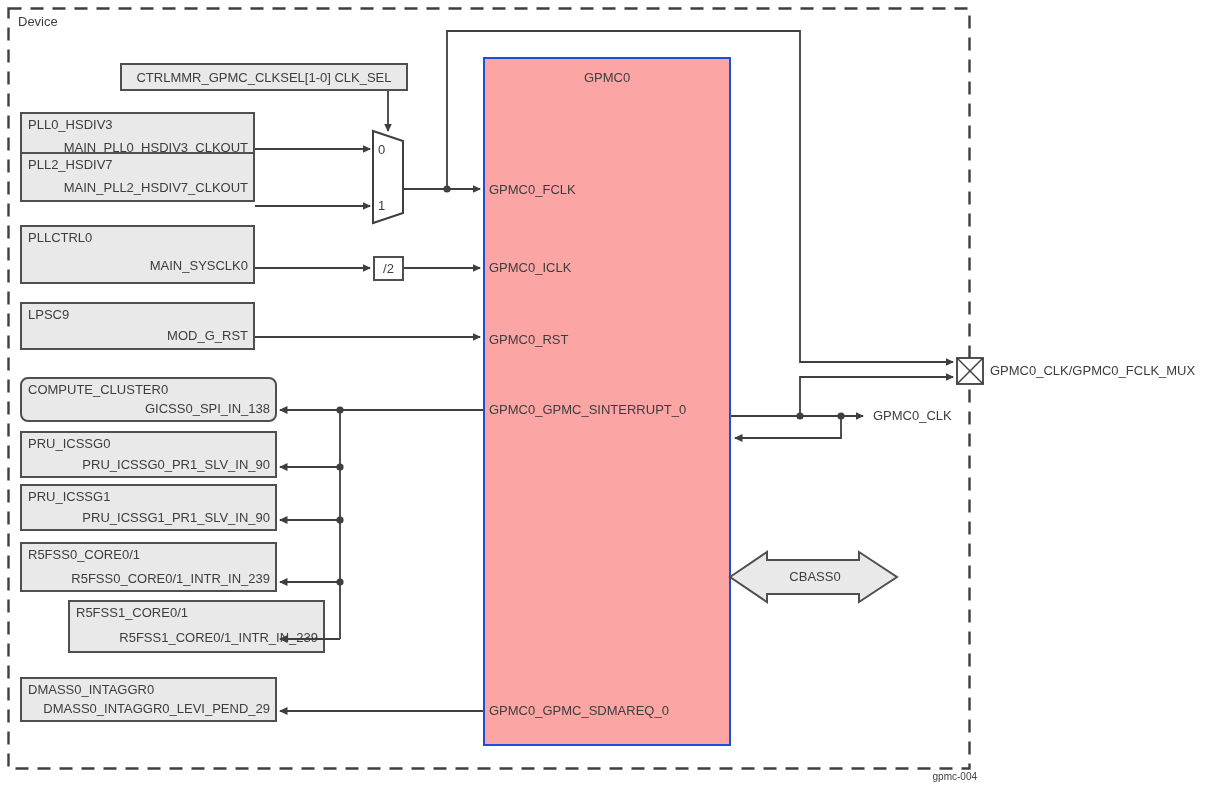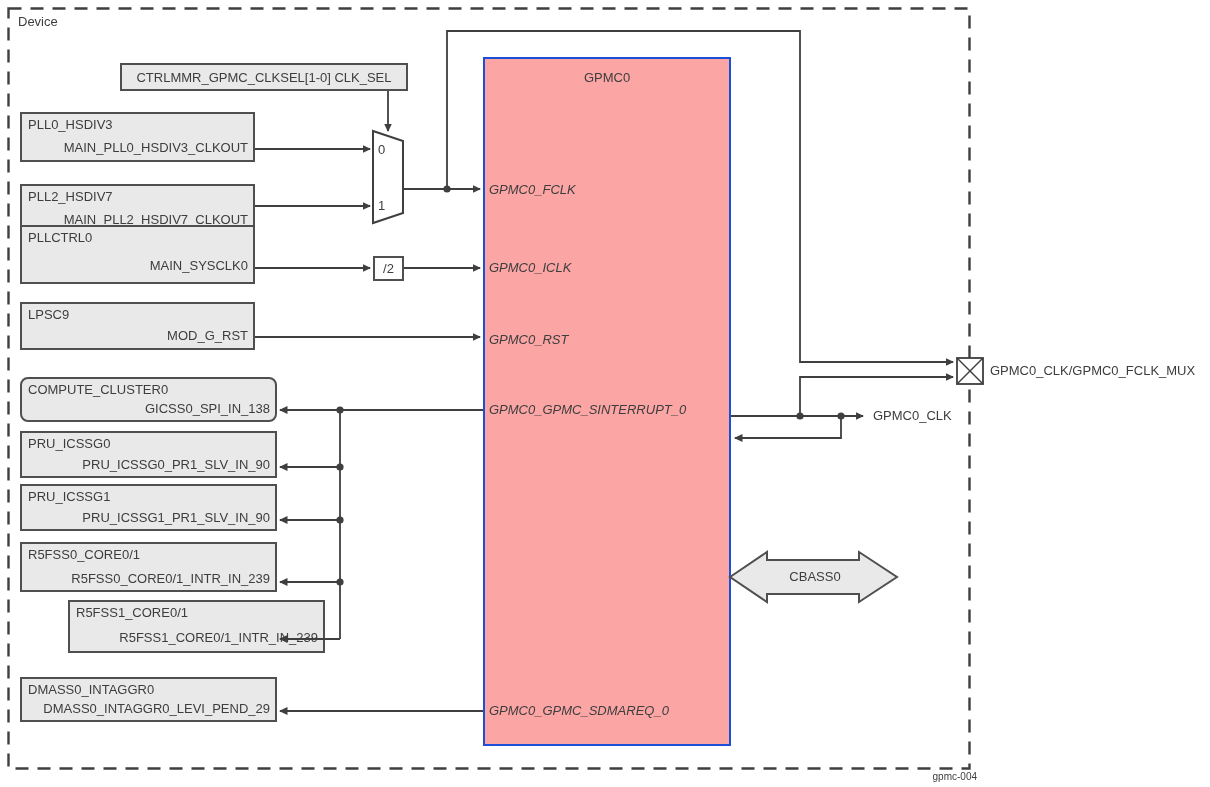--- a/index.html
+++ b/index.html
@@ -12,21 +12,21 @@
     position:absolute;z-index:1;background:#e9e9e9;border:2px solid #4f4f4f;
     box-sizing:border-box;font-size:13px;text-align:right;
   }
   .block-title{position:absolute;left:6px;top:3px;white-space:nowrap;}
   .block-signal{position:absolute;right:5px;bottom:5px;white-space:nowrap;}
   .bigblock{
     position:absolute;z-index:1;background:#fca5a5;border:2px solid #1d4ed8;
     box-sizing:border-box;font-size:13px;
   }
   .bigblock-title{position:absolute;left:0;top:11px;width:100%;text-align:center;}
-  .port-label{position:absolute;z-index:3;font-size:13px;white-space:nowrap;line-height:14px;font-style:italic;}
+  .port-label{position:absolute;z-index:3;font-size:13px;white-space:nowrap;line-height:14px;}
   .free-label{position:absolute;z-index:3;font-size:13px;white-space:nowrap;line-height:14px;}
   .centered-box{
     position:absolute;z-index:3;background:#ffffff;border:2px solid #4f4f4f;
     box-sizing:border-box;font-size:13px;display:flex;align-items:center;justify-content:center;
   }
   .clksel{
     position:absolute;z-index:1;background:#e9e9e9;border:2px solid #4f4f4f;
     box-sizing:border-box;font-size:13px;display:flex;align-items:center;justify-content:center;
   }
   .muxnum{position:absolute;z-index:3;font-size:13px;line-height:13px;}
@@ -40,21 +40,21 @@
   <div class="free-label" style="left:18px;top:15px;">Device</div>
 
   <div class="clksel" style="left:120px;top:63px;width:288px;height:28px;">
     <span>CTRLMMR_GPMC_CLKSEL[1-0] CLK_SEL</span>
   </div>
 
   <div class="block" style="left:20px;top:112px;width:235px;height:50px;">
     <div class="block-title">PLL0_HSDIV3</div>
     <div class="block-signal">MAIN_PLL0_HSDIV3_CLKOUT</div>
   </div>
-  <div class="block" style="left:20px;top:184px;width:235px;height:50px;">
+  <div class="block" style="left:20px;top:152px;width:235px;height:50px;">
     <div class="block-title">PLL2_HSDIV7</div>
     <div class="block-signal">MAIN_PLL2_HSDIV7_CLKOUT</div>
   </div>
   <div class="block" style="left:20px;top:225px;width:235px;height:59px;">
     <div class="block-title">PLLCTRL0</div>
     <div class="block-signal" style="bottom:9px;">MAIN_SYSCLK0</div>
   </div>
   <div class="block" style="left:20px;top:302px;width:235px;height:48px;">
     <div class="block-title">LPSC9</div>
     <div class="block-signal">MOD_G_RST</div>

